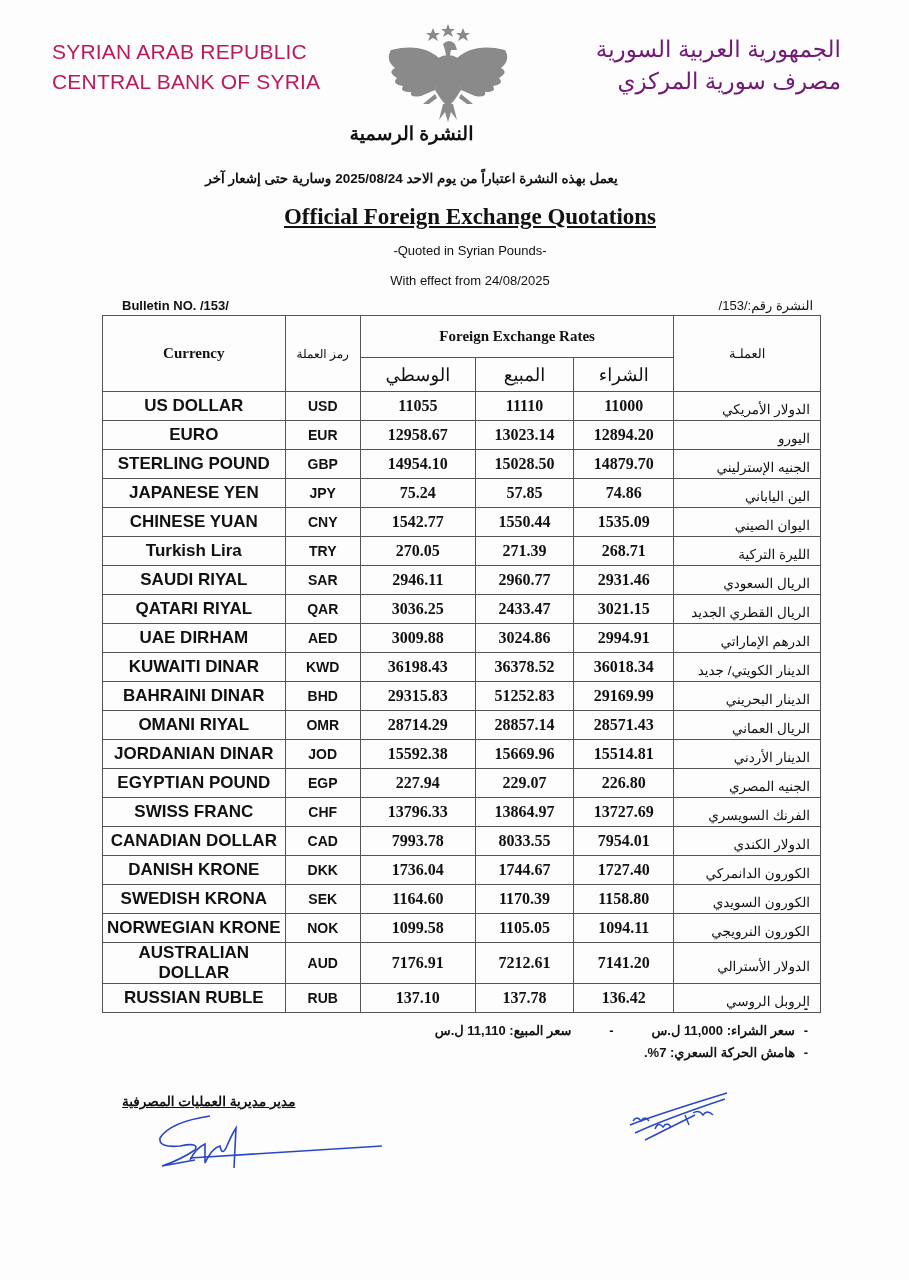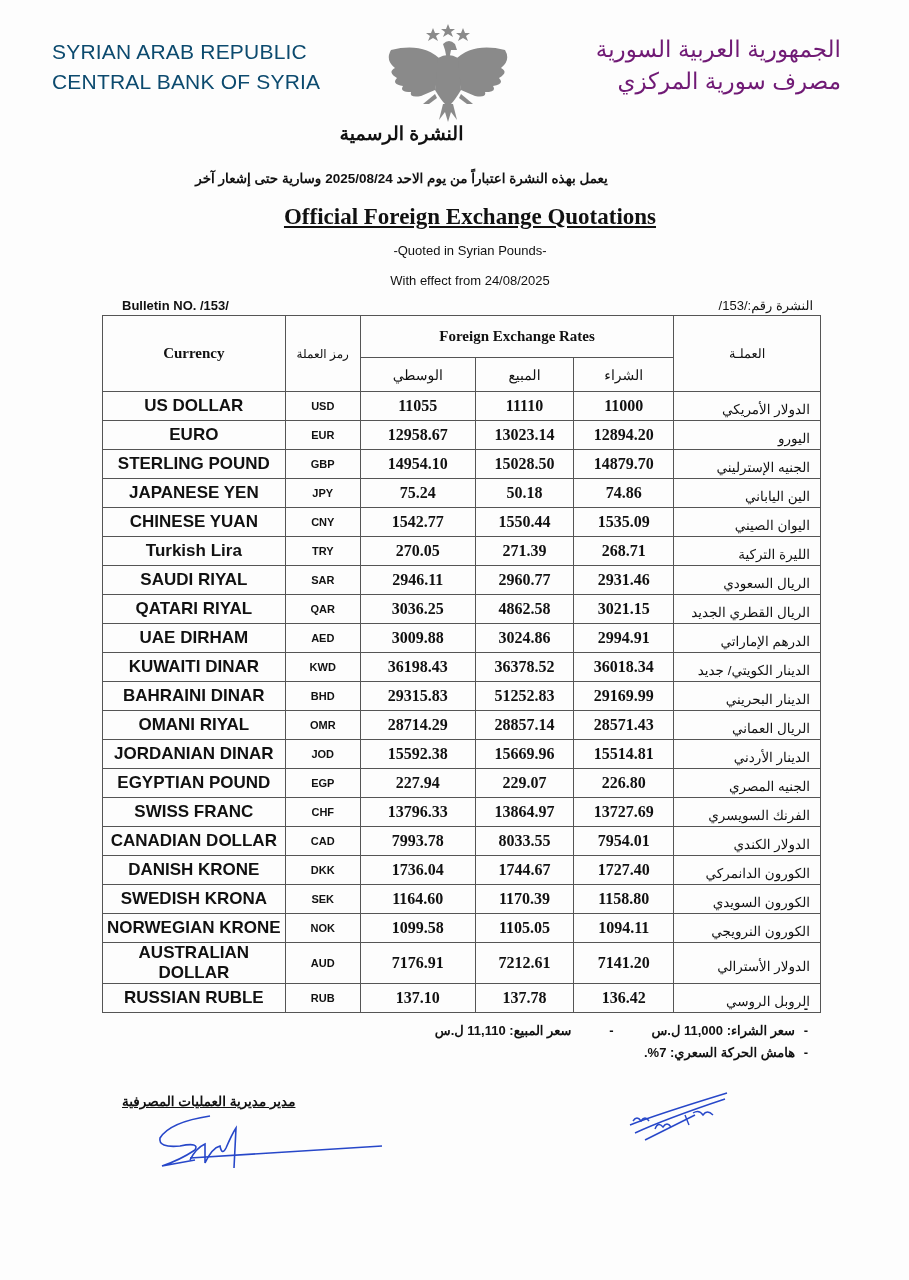--- a/index.html
+++ b/index.html
@@ -1,38 +1,38 @@
 <!DOCTYPE html>
 <html><head>
 <meta charset="utf-8">
 <style>
   html, body { margin:0; padding:0; }
   body { width:909px; height:1280px; background:#fdfdfd; position:relative; overflow:hidden; font-family:"Liberation Sans", sans-serif; color:#111; }
   .abs { position:absolute; }
-  .hdr-en { left:52px; font-family:"Liberation Sans", sans-serif; font-size:21px; letter-spacing:0.2px; color:#0c4a6e; }
+  .hdr-en { left:52px; font-family:"Liberation Sans", sans-serif; font-size:21px; letter-spacing:0.2px; color:#be185d; }
   .hdr-ar { right:68px; font-size:23px; color:#701a75; direction:rtl; text-align:right; }
   .emblem { left:383px; top:20px; width:130px; height:105px; }
-  .center-text { left:5px; width:793px; text-align:center; }
+  .center-text { left:15px; width:793px; text-align:center; }
   .official-ar { top:122px; font-size:19px; font-weight:bold; direction:rtl; }
   .effect-ar { top:170px; font-size:13.5px; font-weight:bold; direction:rtl; }
   .title-en { top:204px; font-family:"Liberation Serif", serif; font-size:23px; font-weight:bold; text-decoration:underline; left:0; width:940px; }
   .quoted { top:243px; font-size:13px; left:0; width:940px; }
   .with-effect { top:273px; font-size:13px; left:0; width:940px; }
   .bulletin-en { left:122px; top:298px; font-size:13px; font-weight:bold; }
   .bulletin-ar { right:96px; top:298px; font-size:13px; direction:rtl; }
   table.rates { position:absolute; left:102px; top:315px; width:719px; border-collapse:collapse; }
   table.rates td, table.rates th { border:1px solid #555; padding:0; text-align:center; vertical-align:middle; }
   table.rates th { font-weight:normal; }
   .th-currency { font-family:"Liberation Serif", serif; font-weight:bold !important; font-size:15px; width:183px; }
   .th-code { font-size:12px; width:75px; direction:rtl; }
   .th-rates { font-family:"Liberation Serif", serif; font-weight:bold !important; font-size:15px; height:41px; }
-  .th-sub { font-size:14px; height:33px; direction:rtl; }
+  .th-sub { font-size:18px; height:33px; direction:rtl; }
   .th-ar { font-size:13px; width:147px; direction:rtl; }
   .td-name { font-weight:bold; font-size:17px; height:28px; }
-  .td-code { font-weight:bold; font-size:11px; }
+  .td-code { font-weight:bold; font-size:14px; }
   .td-num { font-family:"Liberation Serif", serif; font-weight:bold; font-size:16px; }
   .td-ar { font-size:13.5px; direction:rtl; text-align:right !important; padding-right:10px !important; padding-top:6px !important; }
   .notes { right:92px; top:998px; width:560px; direction:rtl; font-size:13px; font-weight:bold; line-height:22px; }
   .notes .line { display:flex; }
   .notes .dash { width:22px; text-align:center; }
   .manager { left:122px; top:1093px; font-size:13.5px; font-weight:bold; direction:rtl; text-decoration:underline; }
   .sig { }
 </style>
 </head>
 <body>
@@ -103,21 +103,21 @@
     <td class="td-code">GBP</td>
     <td class="td-num">14954.10</td>
     <td class="td-num">15028.50</td>
     <td class="td-num">14879.70</td>
     <td class="td-ar">الجنيه الإسترليني</td>
   </tr>
       <tr>
     <td class="td-name">JAPANESE YEN</td>
     <td class="td-code">JPY</td>
     <td class="td-num">75.24</td>
-    <td class="td-num">50.18</td>
+    <td class="td-num">57.85</td>
     <td class="td-num">74.86</td>
     <td class="td-ar">الين الياباني</td>
   </tr>
       <tr>
     <td class="td-name">CHINESE YUAN</td>
     <td class="td-code">CNY</td>
     <td class="td-num">1542.77</td>
     <td class="td-num">1550.44</td>
     <td class="td-num">1535.09</td>
     <td class="td-ar">اليوان الصيني</td>
@@ -135,21 +135,21 @@
     <td class="td-code">SAR</td>
     <td class="td-num">2946.11</td>
     <td class="td-num">2960.77</td>
     <td class="td-num">2931.46</td>
     <td class="td-ar">الريال السعودي</td>
   </tr>
       <tr>
     <td class="td-name">QATARI RIYAL</td>
     <td class="td-code">QAR</td>
     <td class="td-num">3036.25</td>
-    <td class="td-num">4862.58</td>
+    <td class="td-num">2433.47</td>
     <td class="td-num">3021.15</td>
     <td class="td-ar">الريال القطري الجديد</td>
   </tr>
       <tr>
     <td class="td-name">UAE DIRHAM</td>
     <td class="td-code">AED</td>
     <td class="td-num">3009.88</td>
     <td class="td-num">3024.86</td>
     <td class="td-num">2994.91</td>
     <td class="td-ar">الدرهم الإماراتي</td>

